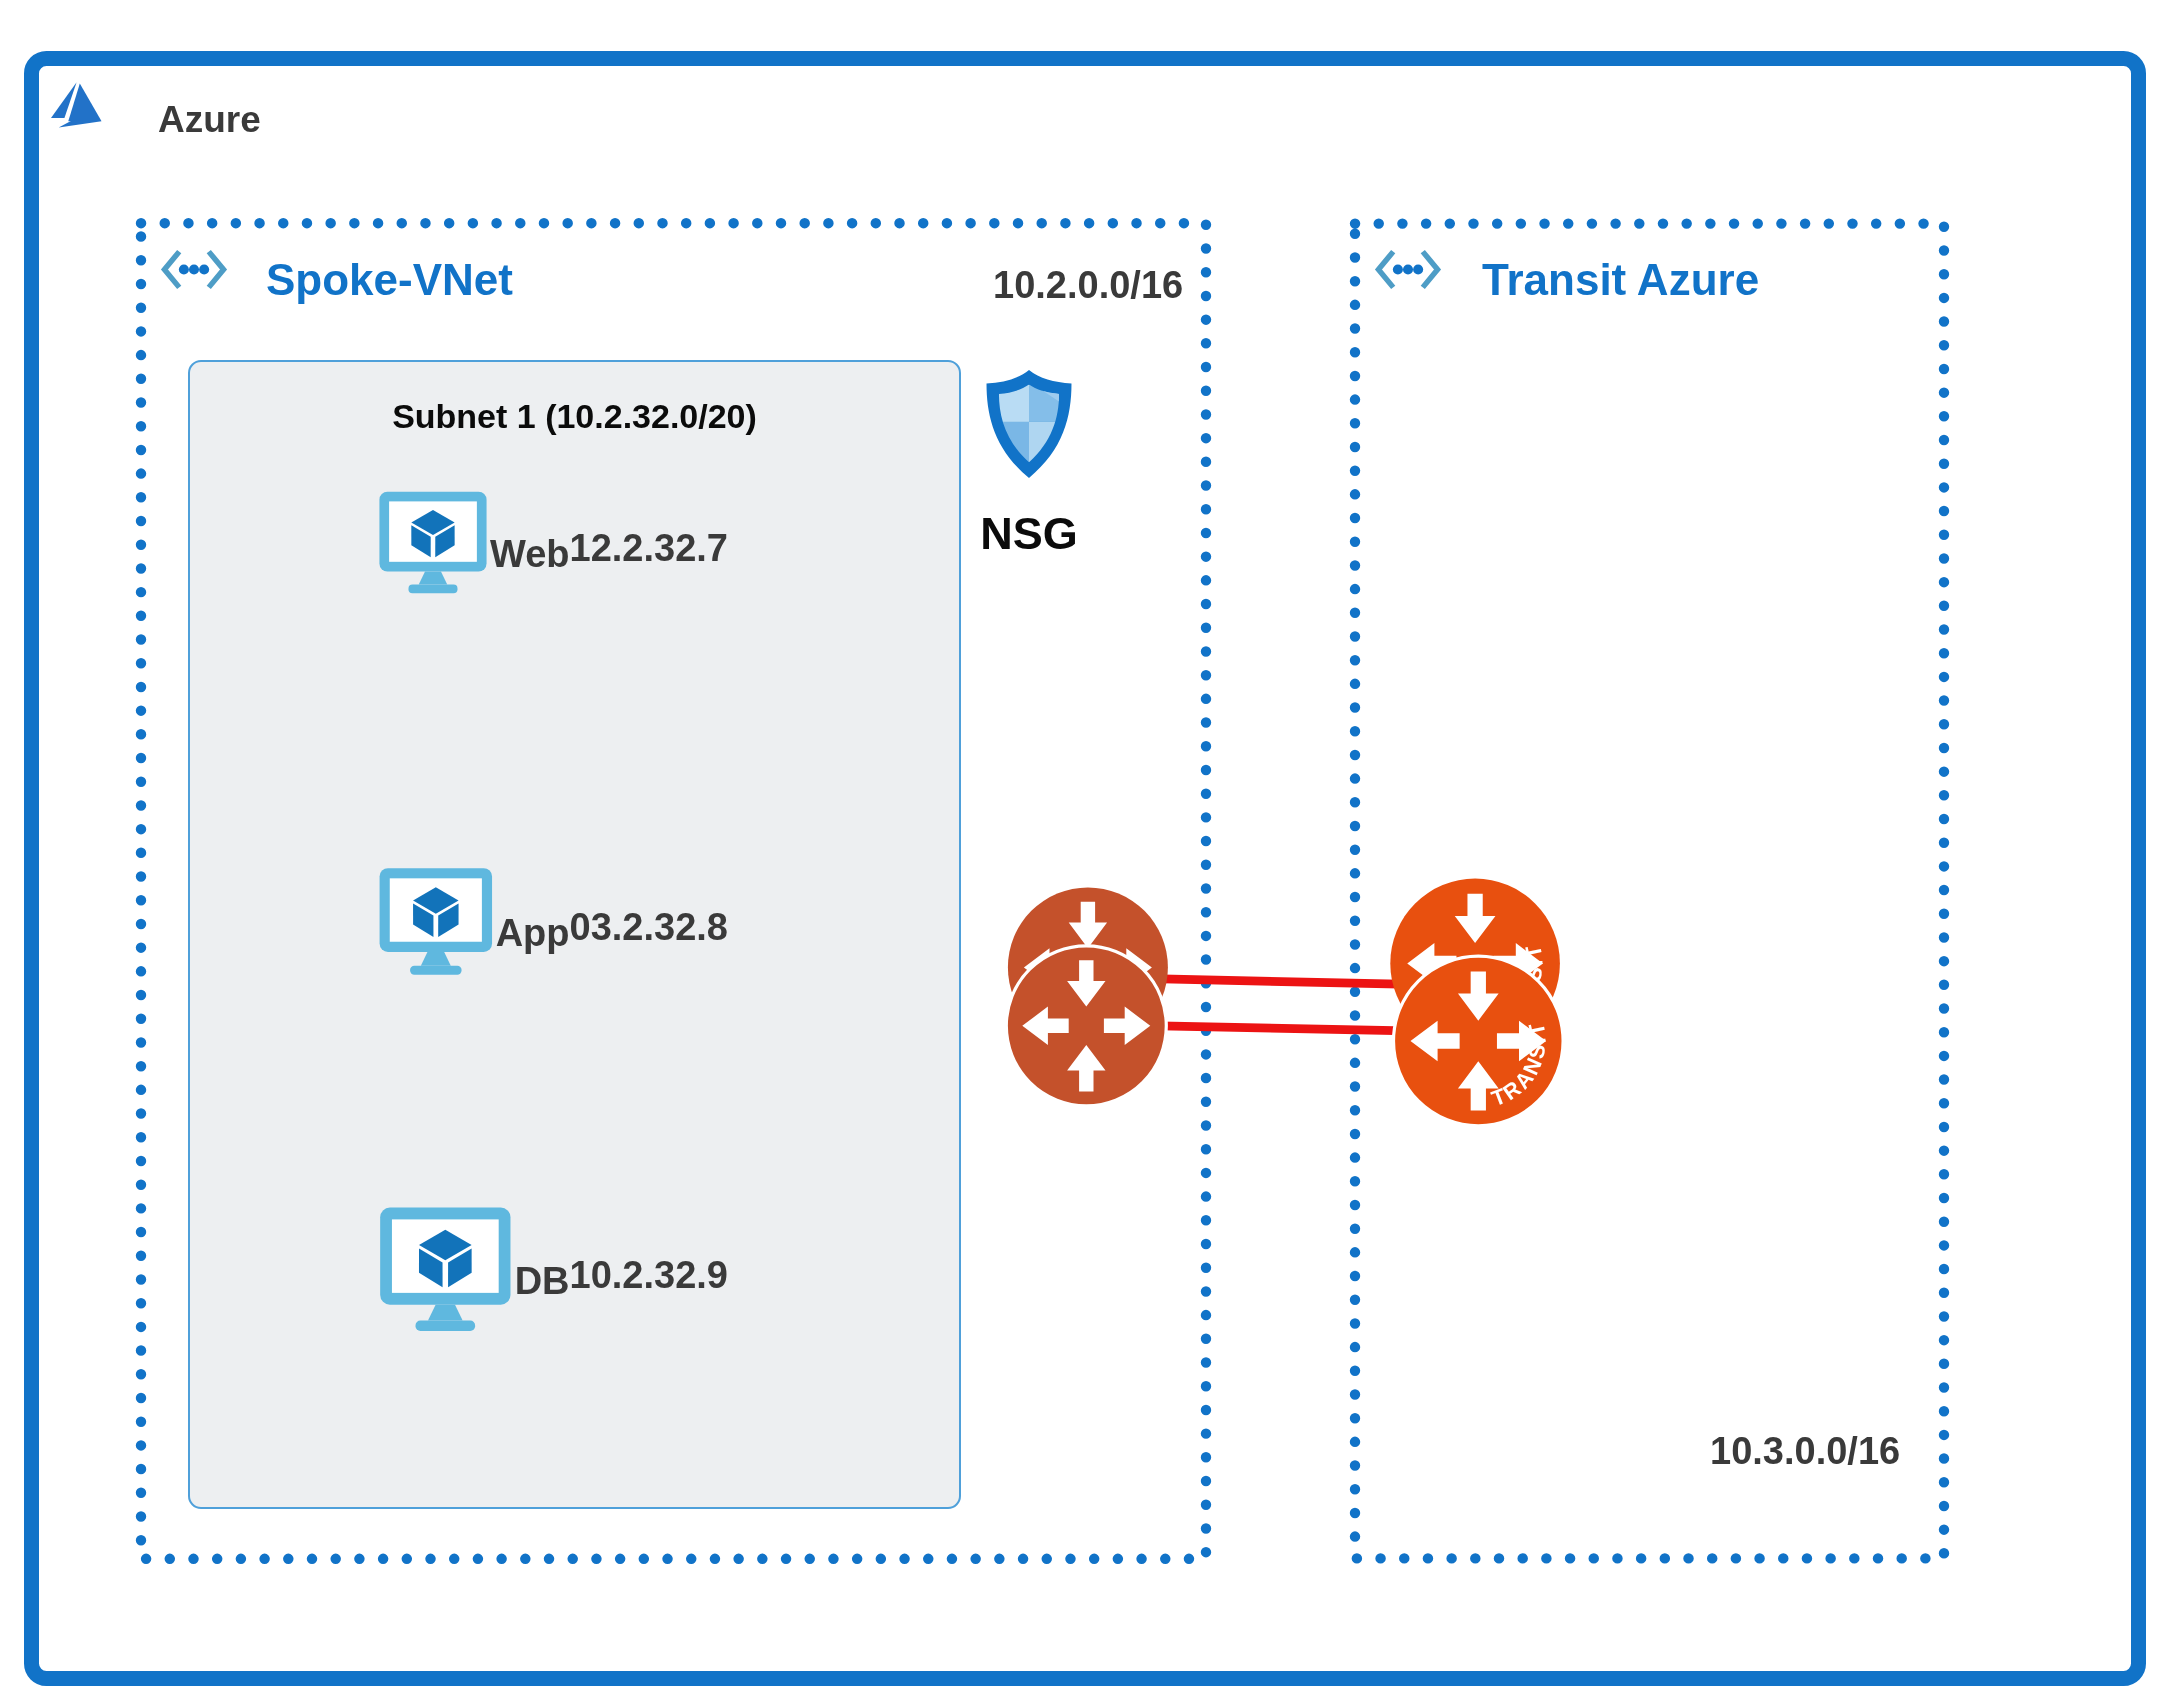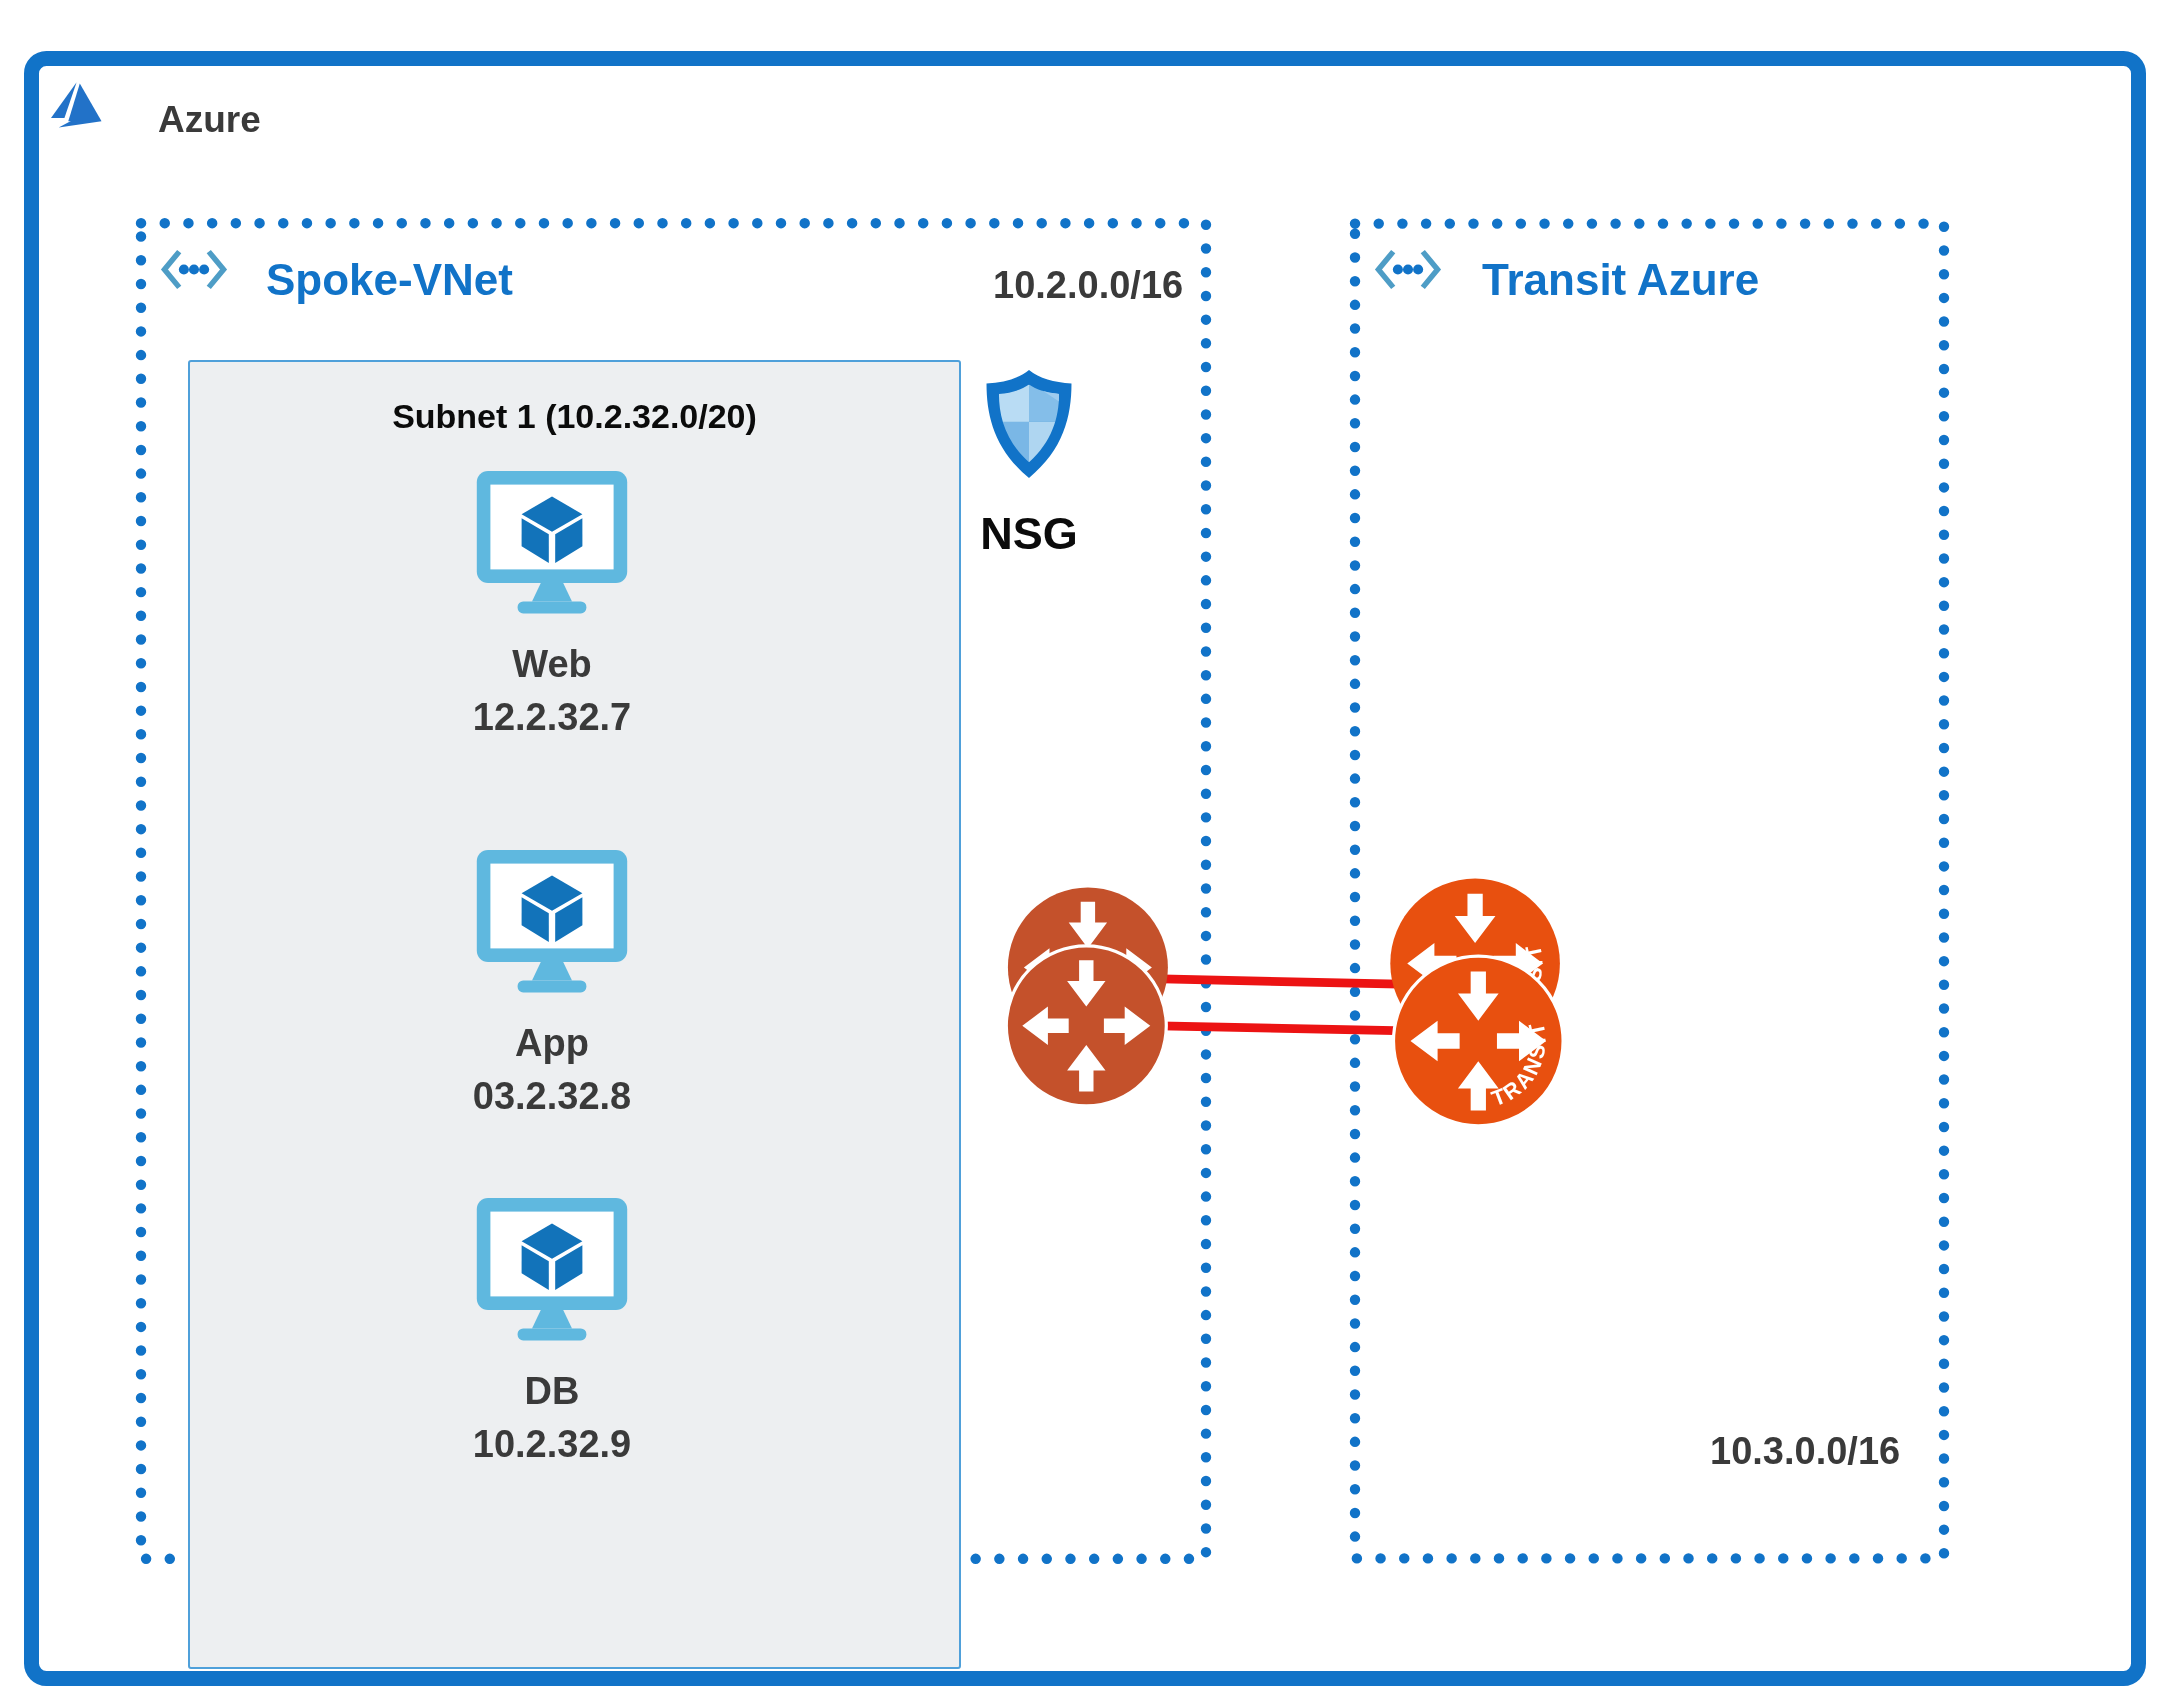--- a/index.html
+++ b/index.html
@@ -7,25 +7,25 @@
        font-family:"Liberation Sans", sans-serif;}
   .abs{position:absolute;}
   
   .outer-frame{left:24px;top:51px;width:2122px;height:1635px;
     border:15px solid #1173C8;border-radius:22.4px;box-sizing:border-box;}
   .brand-label{left:158px;top:99px;font-size:37px;font-weight:bold;color:#3A3A3A;}
   
   .vnet-title{font-size:44px;font-weight:bold;color:#1173C8;line-height:1;}
   .cidr{font-size:38px;font-weight:bold;color:#3A3A3A;line-height:1;margin-left:48px;}
   
-  .subnet-box{left:188px;top:360px;width:773px;height:1309px;background:#EDEFF1;
-    border:2.4px solid #4FA0DA;border-radius:3px;box-sizing:border-box;}
+  .subnet-box{left:188px;top:360px;width:773px;height:1149px;background:#EDEFF1;
+    border:2.4px solid #4FA0DA;border-radius:13px;box-sizing:border-box;}
   .subnet-title{margin-top:35px;text-align:center;font-size:34px;font-weight:bold;color:#0B0B0B;}
   
-  .vm{left:376px;width:352px;display:flex;flex-direction:column;align-items:center;}
+  .vm{left:376px;width:352px;display:flex;flex-direction:row;align-items:center;}
   .vm-name{margin-top:24px;font-size:38px;font-weight:bold;color:#3A3A3A;line-height:1.1;}
   .vm-ip{margin-top:11.2px;font-size:38px;font-weight:bold;color:#3A3A3A;line-height:1.1;}
   
   .nsg{left:971px;top:367px;width:116px;display:flex;flex-direction:column;align-items:center;}
   .nsg-label{margin-top:27px;font-size:45px;font-weight:bold;color:#0B0B0B;}
   svg{display:block;}
 </style>
 </head>
 <body>
 

